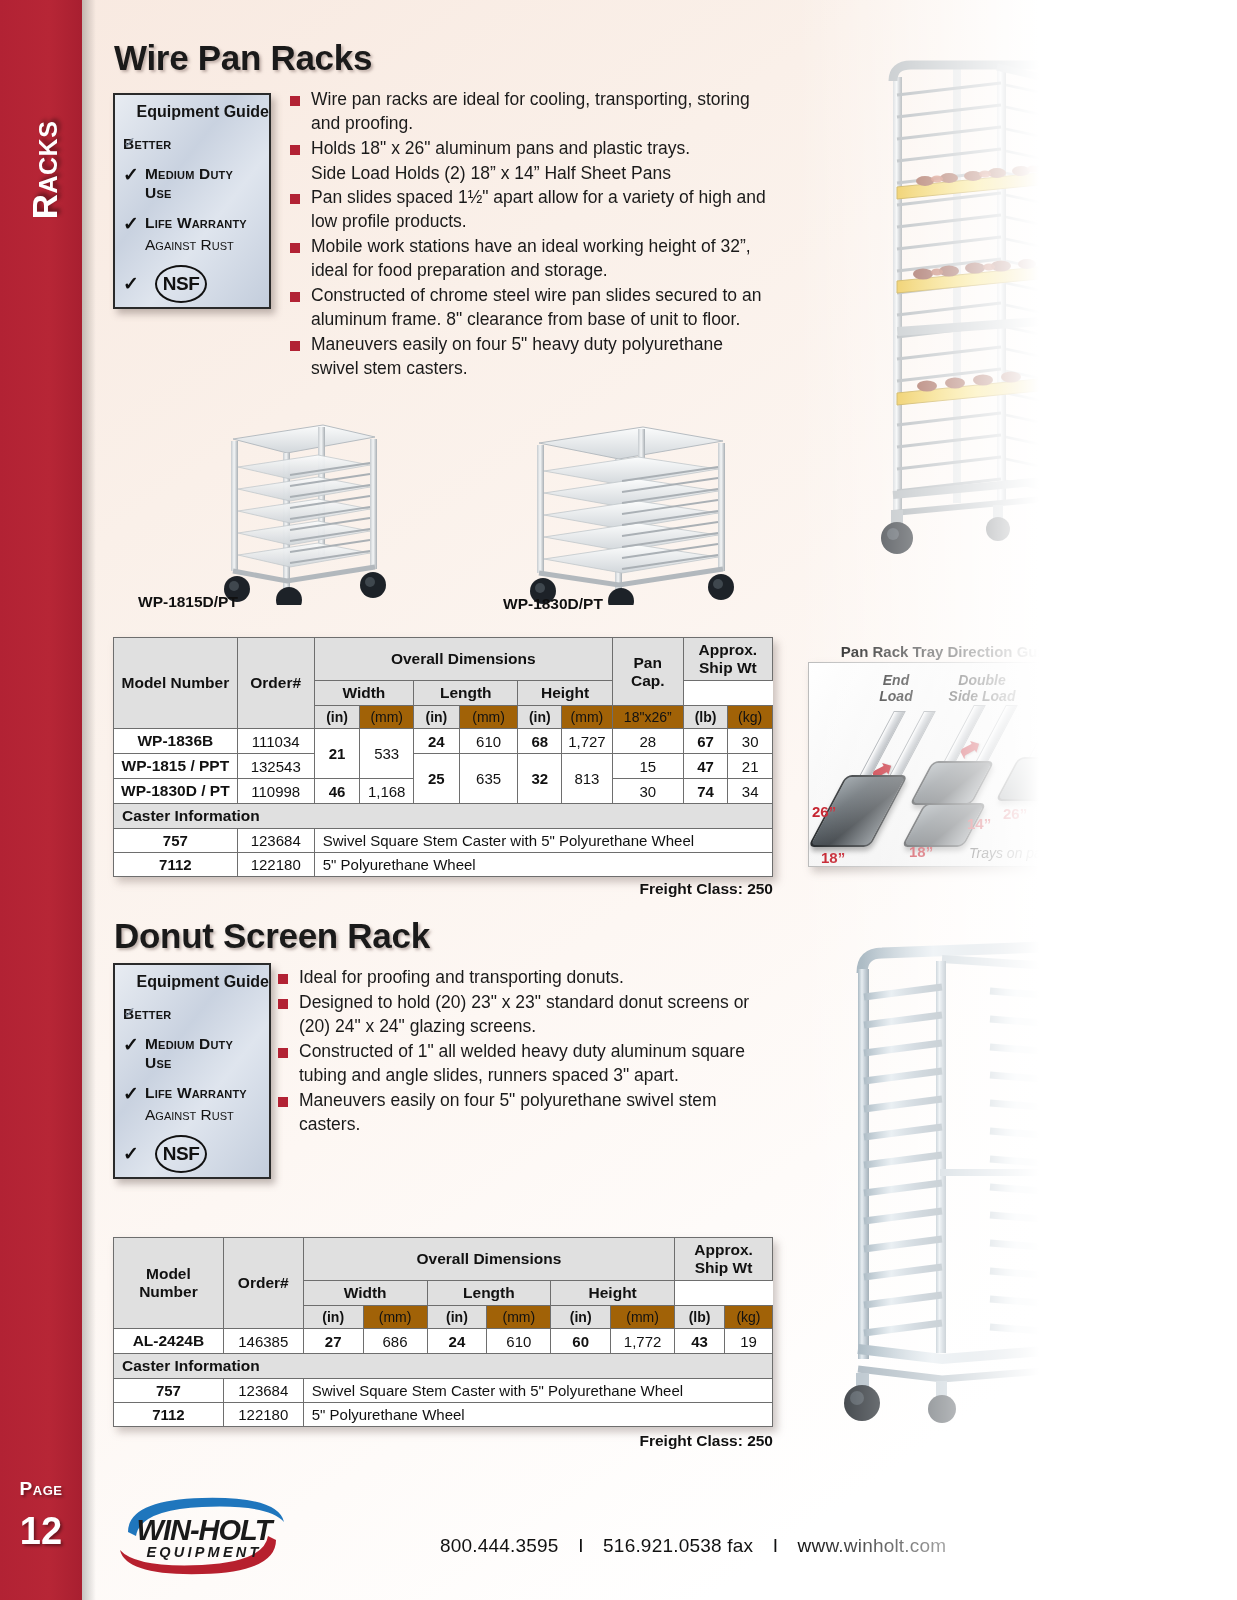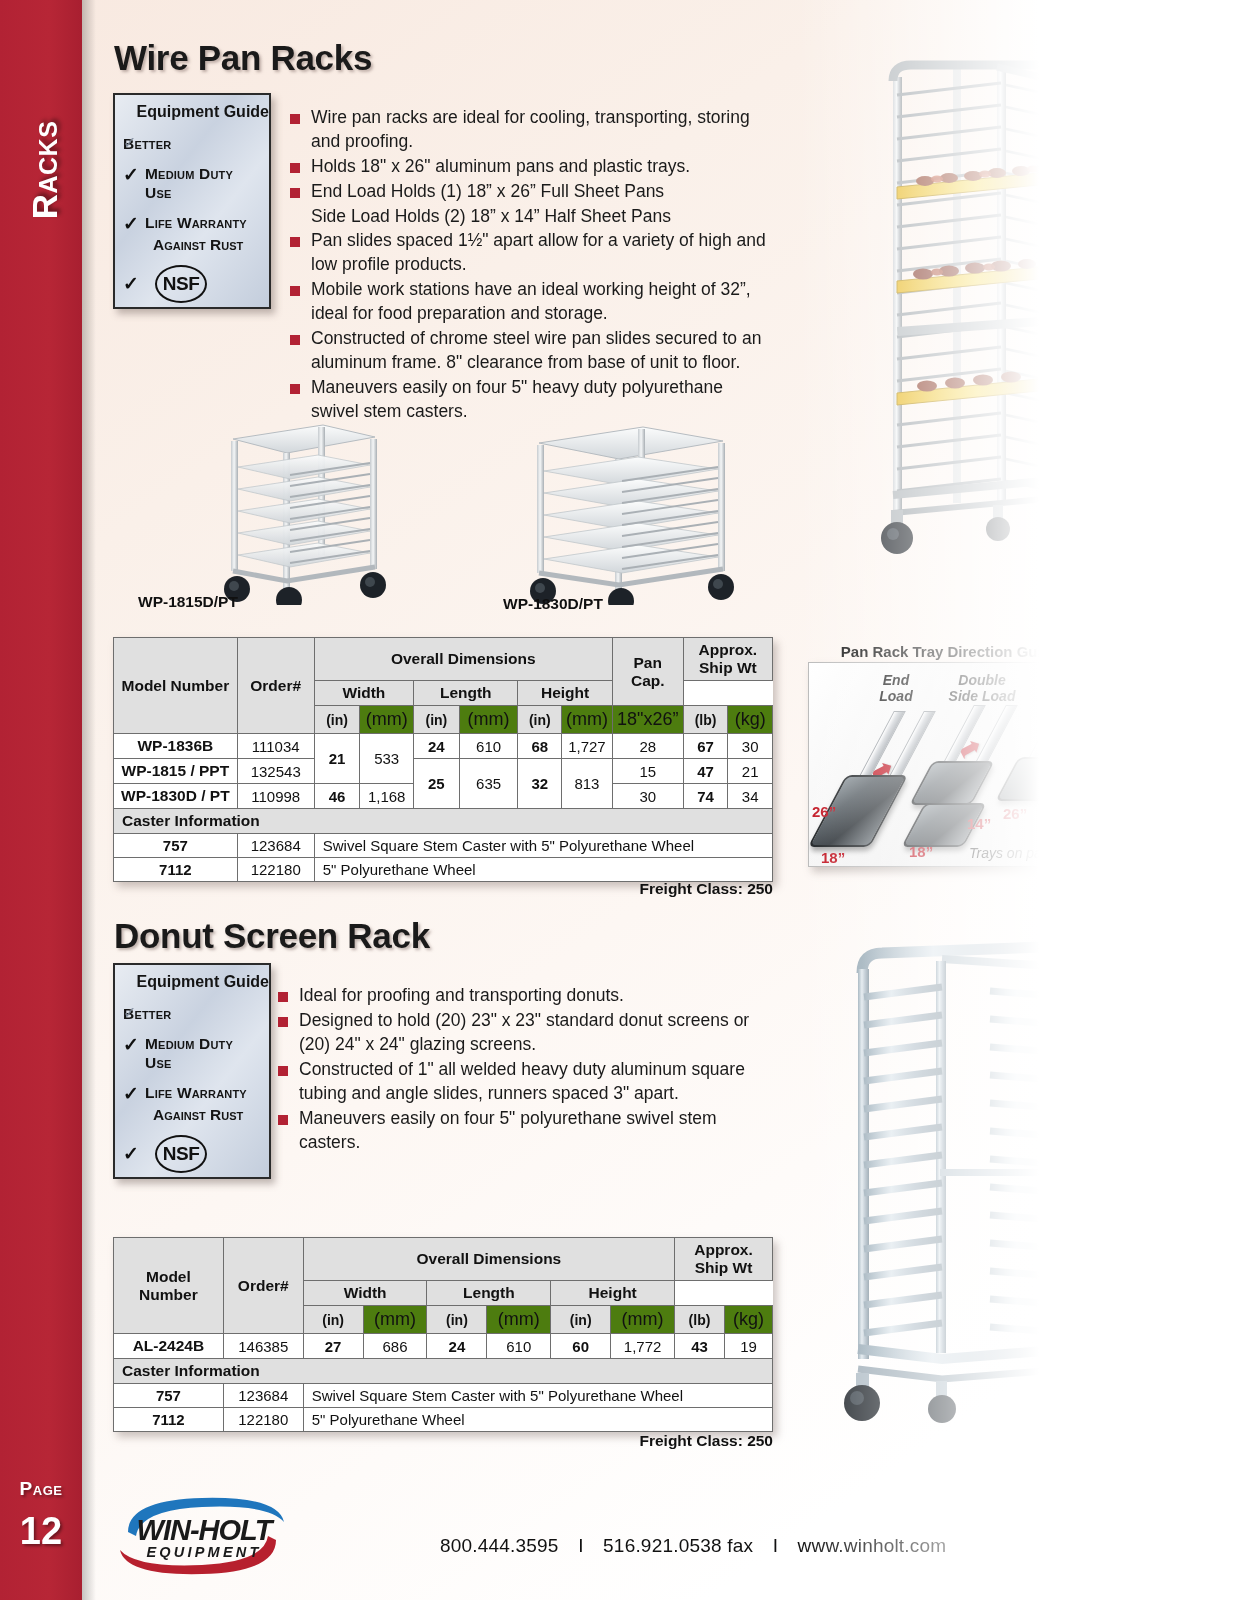--- a/index.html
+++ b/index.html
@@ -81,31 +81,31 @@
     padding: 8px 0 10px 0;
   }
   .eq-head {
     text-align: right; font-weight: bold; font-size: 16px;
     color: #141414; margin-bottom: 14px;
   }
   .eq-row { display: flex; align-items: flex-start; padding: 0 8px; margin-bottom: 11px; }
   .eq-check { width: 22px; flex: 0 0 22px; font-size: 19px; line-height: 1; color: #111; font-weight: bold; }
   .eq-check.dim { color: #7d8796; font-weight: normal; font-size: 16px; }
   .eq-txt { font-size: 15.5px; font-variant: small-caps; font-weight: bold; color: #141414; letter-spacing: 0.2px; line-height: 1.22; }
-  .eq-sub { font-size: 15.5px; font-variant: small-caps; font-weight: bold; color: #141414; padding-left: 38px; margin-top: -8px; margin-bottom: 11px; }
+  .eq-sub { font-size: 15.5px; font-variant: small-caps; font-weight: normal; color: #141414; padding-left: 30px; margin-top: -8px; margin-bottom: 11px; }
   .nsf-row { display: flex; align-items: center; padding: 0 8px; margin-top: 6px; }
   .nsf-oval {
     width: 52px; height: 38px; border: 2.5px solid #111; border-radius: 50%;
     display: flex; align-items: center; justify-content: center;
     font-weight: bold; font-size: 19px; color: #111; letter-spacing: -0.5px;
     margin-left: 10px;
   }
 
   
-  .blist { position: absolute; margin-top: 18px; }
+  .blist { position: absolute; }
   .bitem { display: flex; margin-bottom: 1px; }
   .bsq {
     width: 10px; height: 10px; background: #b22234;
     flex: 0 0 10px; margin-top: 8px; margin-right: 11px;
   }
   .btxt { font-size: 17.5px; color: #1a1a1a; line-height: 1.37; }
   .bcont { font-size: 17.5px; color: #1a1a1a; line-height: 1.37; padding-left: 21px; }
 
   
   .photo { position: absolute; }
@@ -123,21 +123,21 @@
   }
   .tbl td, .tbl th {
     border: 1px solid #6e6e6e;
     text-align: center;
     color: #111;
     padding: 3px 2px;
     font-weight: normal;
   }
   .tbl .hd { background: #e0e0e0; font-weight: bold; font-size: 15.5px; }
   .tbl .hd-sm { background: #e0e0e0; font-weight: bold; font-size: 14px; }
-  .tbl .hd-sm-n { background: #4d7c0f; font-weight: normal; font-size: 18px; }
+  .tbl .hd-sm-n { background: #a16207; font-weight: normal; font-size: 14px; }
   .tbl .model { font-weight: bold; font-size: 15.5px; }
   .tbl .bold { font-weight: bold; }
   .tbl .casthd { background: #e0e0e0; font-weight: bold; text-align: left; padding-left: 8px; font-size: 15.5px; }
   .tbl .leftc { text-align: left; padding-left: 8px; }
 
   .freight {
     position: absolute; font-size: 15.5px; font-weight: bold; color: #111;
     text-align: right;
   }
 
@@ -225,24 +225,20 @@
   </div>
 
   <div class="blist" style="left:290px; top:88px; width:485px;">
     <div class="bitem">
         <div class="bsq"></div>
         <div class="btxt">Wire pan racks are ideal for cooling, transporting, storing and proofing.</div>
       </div>
     <div class="bitem">
         <div class="bsq"></div>
         <div class="btxt">Holds 18" x 26" aluminum pans and plastic trays.</div>
-      </div>
-    <div class="bitem">
-        <div class="bsq"></div>
-        <div class="btxt">End Load Holds (1) 18” x 26” Full Sheet Pans</div>
       </div>
     <div class="bcont">Side Load Holds (2) 18” x 14” Half Sheet Pans</div>
     <div class="bitem">
         <div class="bsq"></div>
         <div class="btxt">Pan slides spaced 1½" apart allow for a variety of high and low profile products.</div>
       </div>
     <div class="bitem">
         <div class="bsq"></div>
         <div class="btxt">Mobile work stations have an ideal working height of 32”, ideal for food preparation and storage.</div>
       </div>

